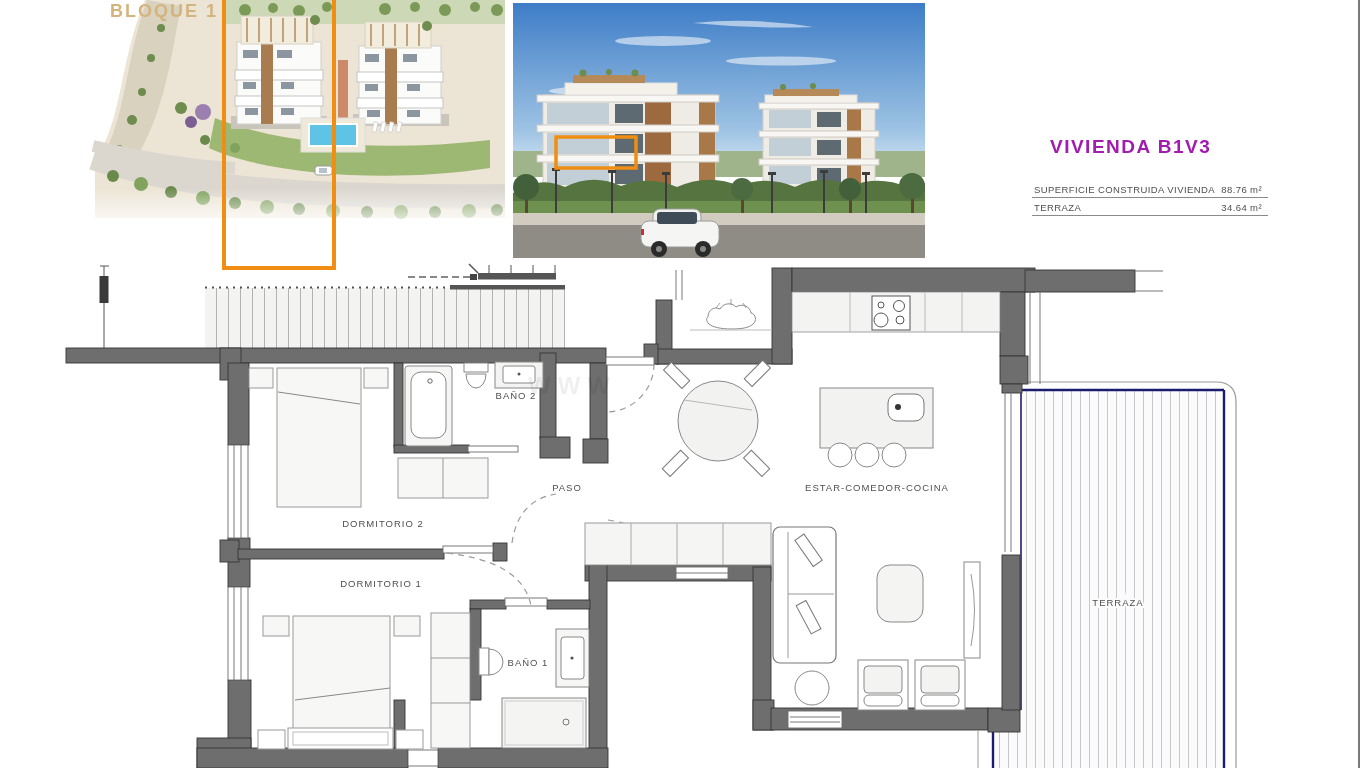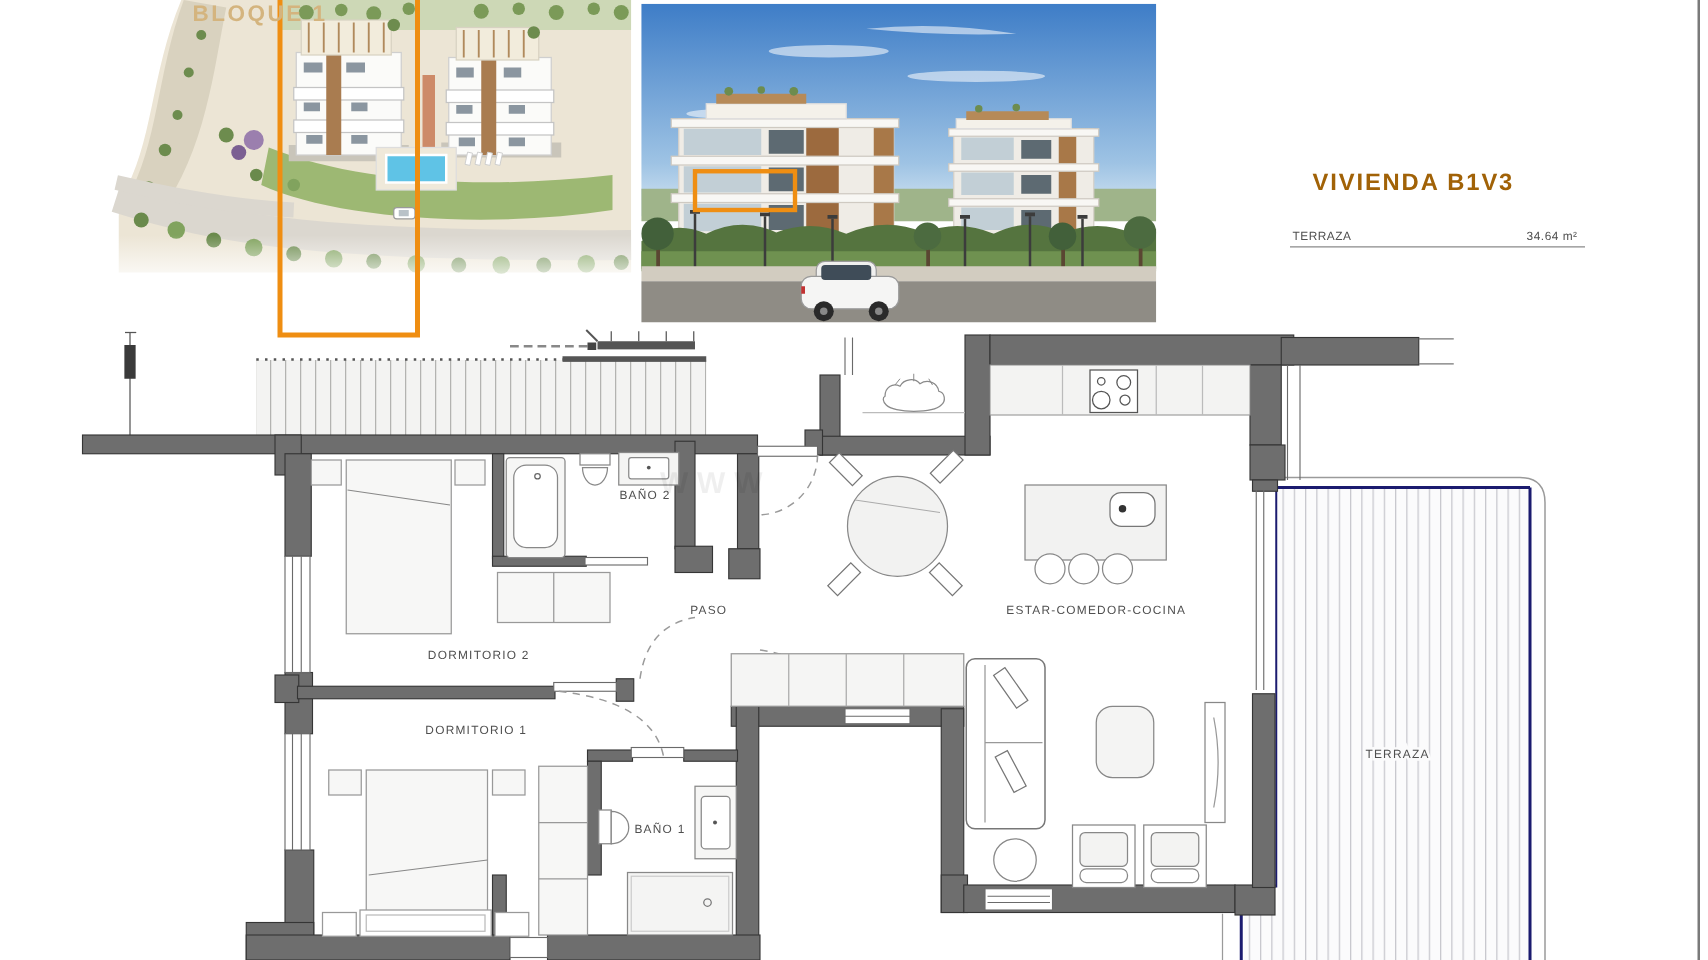--- a/index.html
+++ b/index.html
@@ -2,29 +2,29 @@
 <html><head>
 <meta charset="utf-8">
 <style>
   html,body{margin:0;padding:0;background:#ffffff;}
   #stage{position:relative;width:1366px;height:768px;background:#ffffff;overflow:hidden;
          font-family:"Liberation Sans",sans-serif;}
   .abs{position:absolute;}
   
   #aerial-panel{left:85px;top:0;width:420px;height:230px;}
   #bloque-label{left:110px;top:1px;font-size:18px;font-weight:700;letter-spacing:2px;
-                color:#d4b47e;z-index:6;margin-left:44px;}
+                color:#d4b47e;z-index:6;}
   
   #orange-highlight-block{left:222px;top:-6px;width:106px;height:268px;
       border:4px solid #ef8e12;z-index:5;background:transparent;}
   
   #street-panel{left:513px;top:3px;width:412px;height:255px;}
   
   #info-panel{left:1032px;top:136px;width:236px;}
-  #info-title{font-size:19px;font-weight:700;letter-spacing:1.5px;color:#a16207;
+  #info-title{font-size:19px;font-weight:700;letter-spacing:1.5px;color:#a21caf;
               margin:0 0 22px 18px;}
   .info-row{display:flex;justify-content:space-between;align-items:flex-end;
             border-bottom:1px solid #8a8a8a;padding:1px 2px 2px 2px;height:14px;
             font-size:9.5px;letter-spacing:.4px;color:#4f4f4f;}
   .info-row .val{padding-right:4px;}
   
   #sheet-border-right{left:1358px;top:0;width:2px;height:768px;background:#7a7a7a;}
   #floorplan-svg{left:0;top:0;}
   text.room-label{font-family:"Liberation Sans",sans-serif;font-size:9.5px;
                   letter-spacing:1px;fill:#4f4f4f;}
@@ -514,19 +514,23 @@
       <circle cx="190" cy="246" r="8" fill="#2a2a2a"></circle>
         <circle cx="190" cy="246" r="3" fill="#888"></circle>
       <rect x="128" y="226" width="3" height="6" fill="#c23333"></rect>
     </g>
     <rect x="43" y="134" width="80" height="31" fill="none" stroke="#ef8e12" stroke-width="3.5"></rect>
   </svg>
 
   <div id="info-panel" class="abs">
     <div id="info-title">VIVIENDA B1V3</div>
     <div class="info-row">
+      <span>SUPERFICIE CONSTRUIDA VIVIENDA</span>
+      <span class="val">88.76 m²</span>
+    </div>
+    <div class="info-row">
       <span>TERRAZA</span>
       <span class="val">34.64 m²</span>
     </div>
   </div>
 
   <div id="sheet-border-right" class="abs"></div>
 </div>
 
 </body></html>

